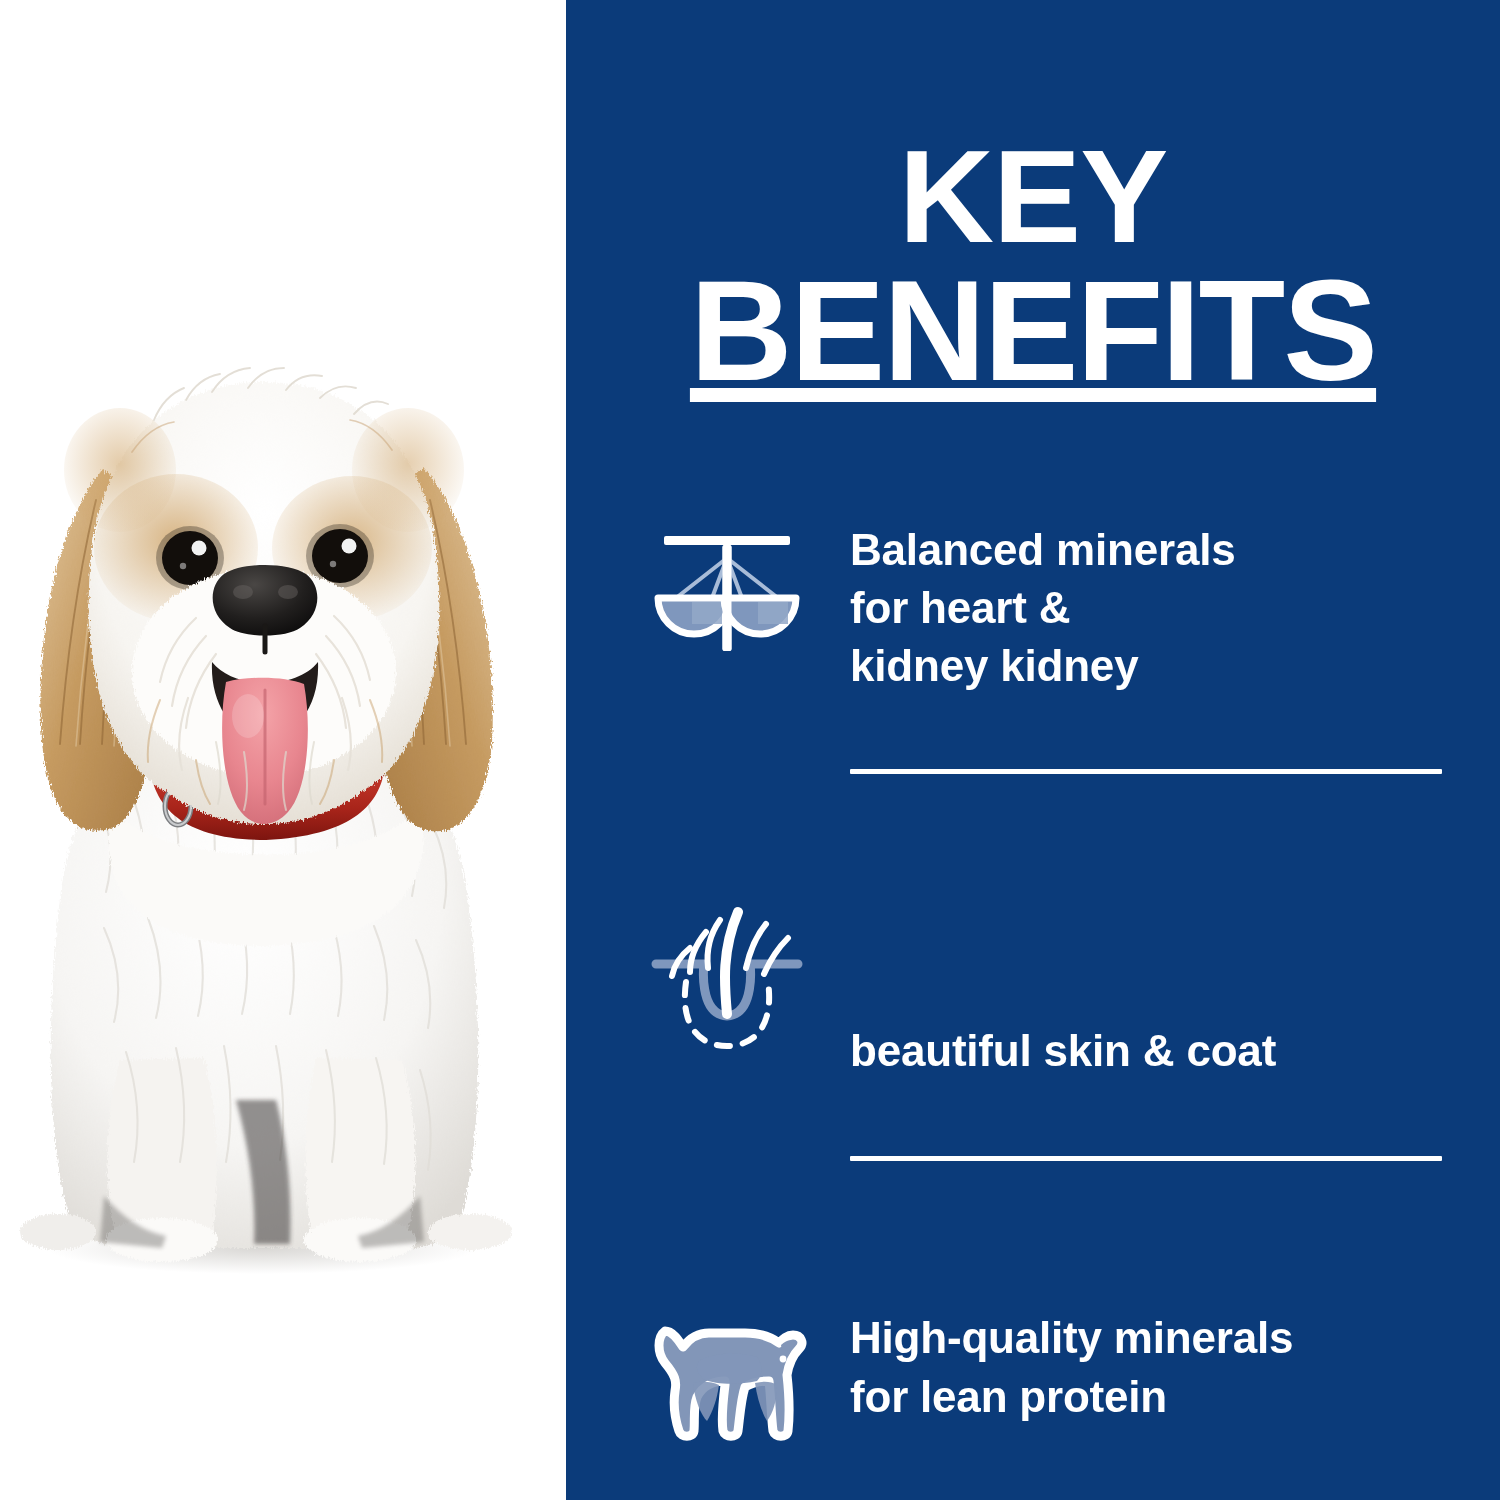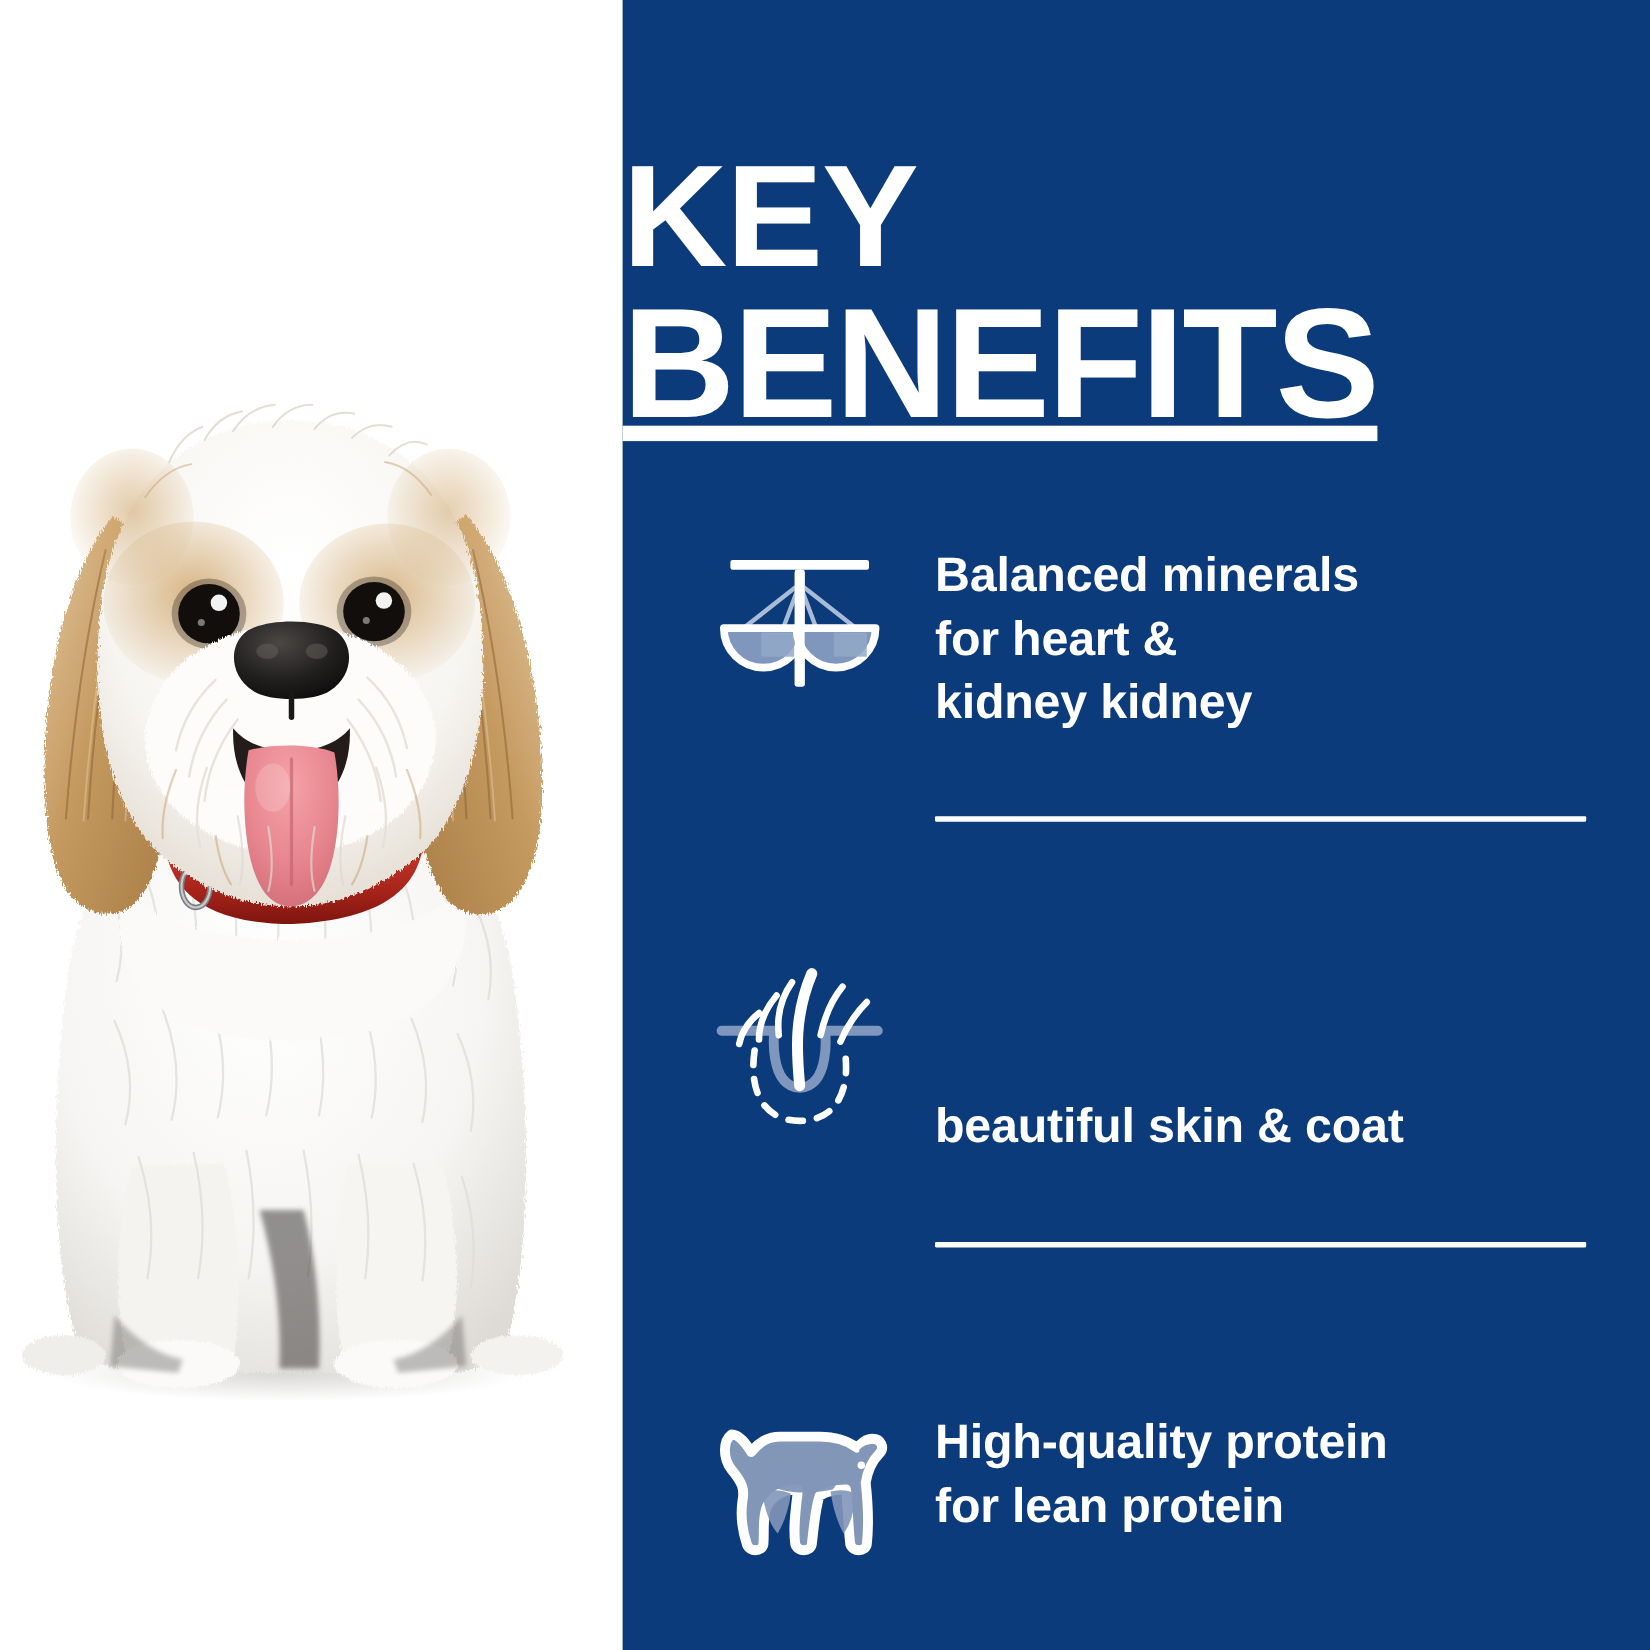--- a/index.html
+++ b/index.html
@@ -31,34 +31,34 @@
     position: relative;
     width: 934px; height: 1500px;
     background: #0b3b7a;
     flex: 0 0 934px;
     padding: 0;
   }
 
   .headline {
     position: absolute;
     top: 132px; left: 0; right: 0;
-    text-align: left;
+    text-align: center;
     color: #ffffff;
     font-weight: 700;
     font-size: 132px;
     line-height: 0.98;
     letter-spacing: -1px;
     font-family: "Liberation Sans", sans-serif;
   }
   .headline .l1 { display: block; }
   .headline .l2 { display: block; font-size: 142px; letter-spacing: -2px; text-decoration: underline; }
 
   .benefit-list {
     position: absolute;
-    top: 488px; left: 72px; right: 58px;
+    top: 515px; left: 72px; right: 58px;
   }
   .benefit {
     display: flex;
     align-items: flex-start;
     gap: 34px;
   }
   .benefit-icon {
     flex: 0 0 178px;
     height: 150px;
     display: flex;
@@ -434,20 +434,20 @@
                      C 60 96, 54 82, 52 64 Z" fill="#8296b8" opacity="0.9"></path>
             <path d="M114 64 C 122 62, 130 62, 136 66 C 136 82, 132 94, 126 102
                      C 120 92, 116 78, 114 64 Z" fill="#8296b8" opacity="0.9"></path>
 
             <path d="M140 26 C 146 20, 152 20, 155 24 C 152 30, 146 32, 141 32 Z" fill="#8296b8"></path>
 
             <circle cx="142" cy="40" r="3.4" fill="#ffffff"></circle>
           </svg>
         </div>
         <div class="benefit-text">
-          <span>High-quality protein</span><br>
+          <span>High-quality minerals</span><br>
           <span>for lean protein</span>
         </div>
       </div>
 
     </div>
   </div>
 </div>
 
 </body></html>

